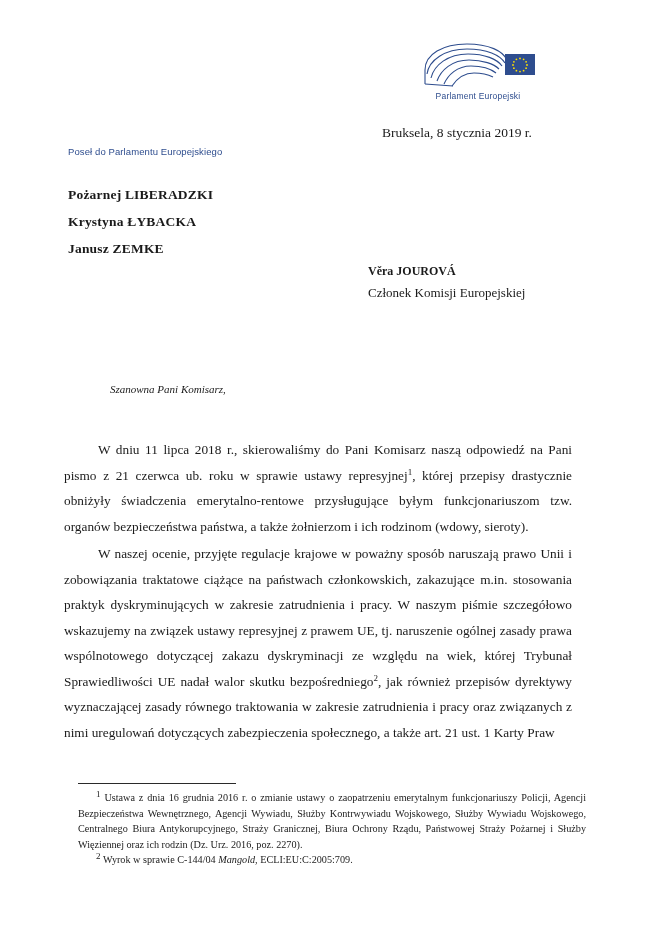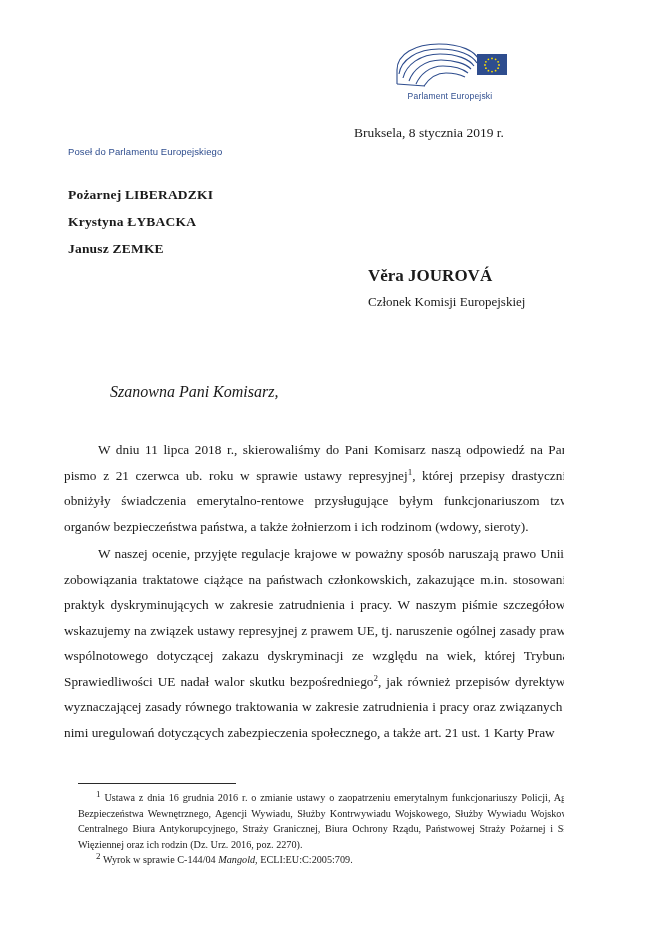--- a/index.html
+++ b/index.html
@@ -8,20 +8,21 @@
     background: #ffffff;
   }
   .page {
     position: relative;
     width: 564px;
     height: 939px;
     background: #ffffff;
     font-family: "Liberation Serif", serif;
     color: #1a1a1a;
     overflow: hidden;
+    padding-left: 28px;
   }
 
   
   .logo-block {
     position: absolute;
     top: 40px;
     right: 44px;
     width: 140px;
     text-align: center;
   }
@@ -74,30 +75,30 @@
   .recipient {
     position: absolute;
     top: 261px;
     left: 368px;
     width: 260px;
     font-size: 13px;
     line-height: 1.75;
   }
   .recipient .r-name {
     font-weight: bold;
-    font-size: 17px;
+    font-size: 12px;
   }
 
   
   .salutation {
     position: absolute;
     top: 383px;
     left: 110px;
     font-style: italic;
-    font-size: 16px;
+    font-size: 11px;
   }
 
   
   .body {
     position: absolute;
     top: 437px;
     left: 64px;
     width: 508px;
     font-size: 13.3px;
     line-height: 1.92;

